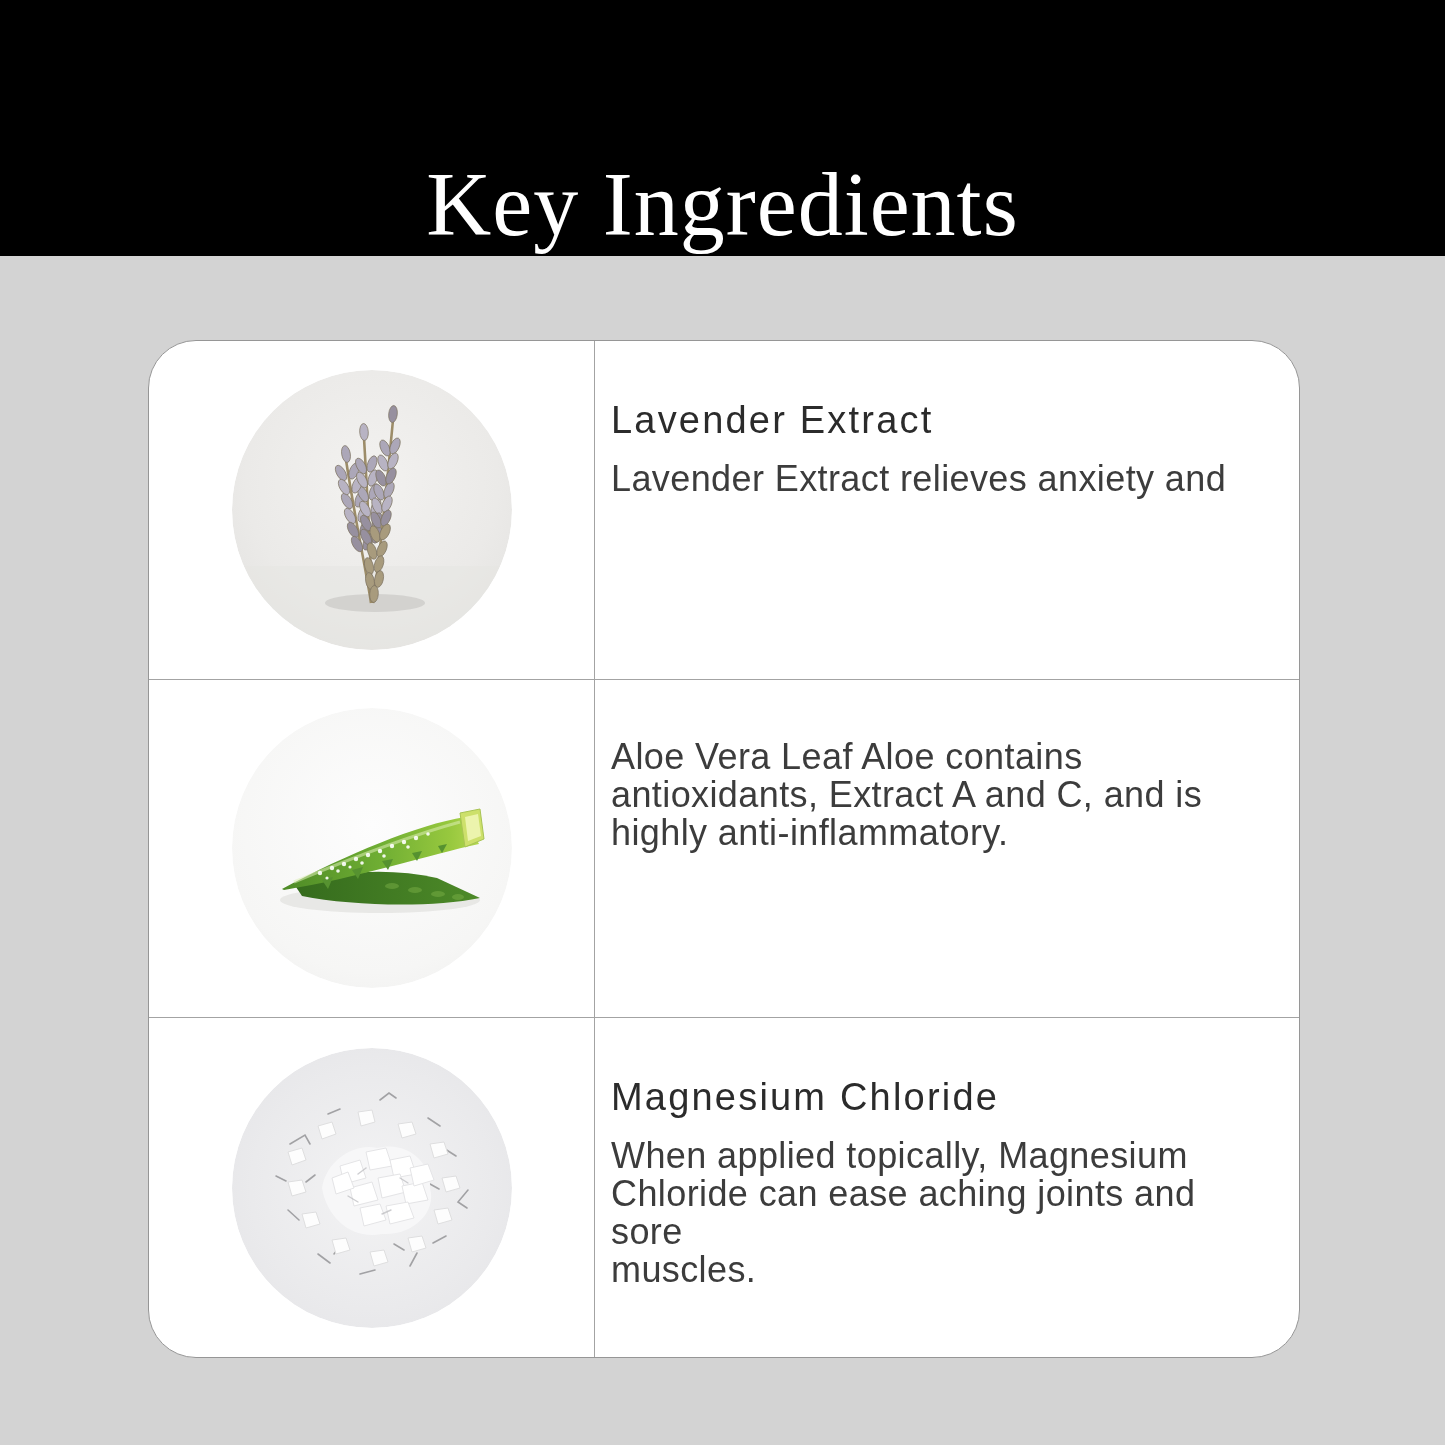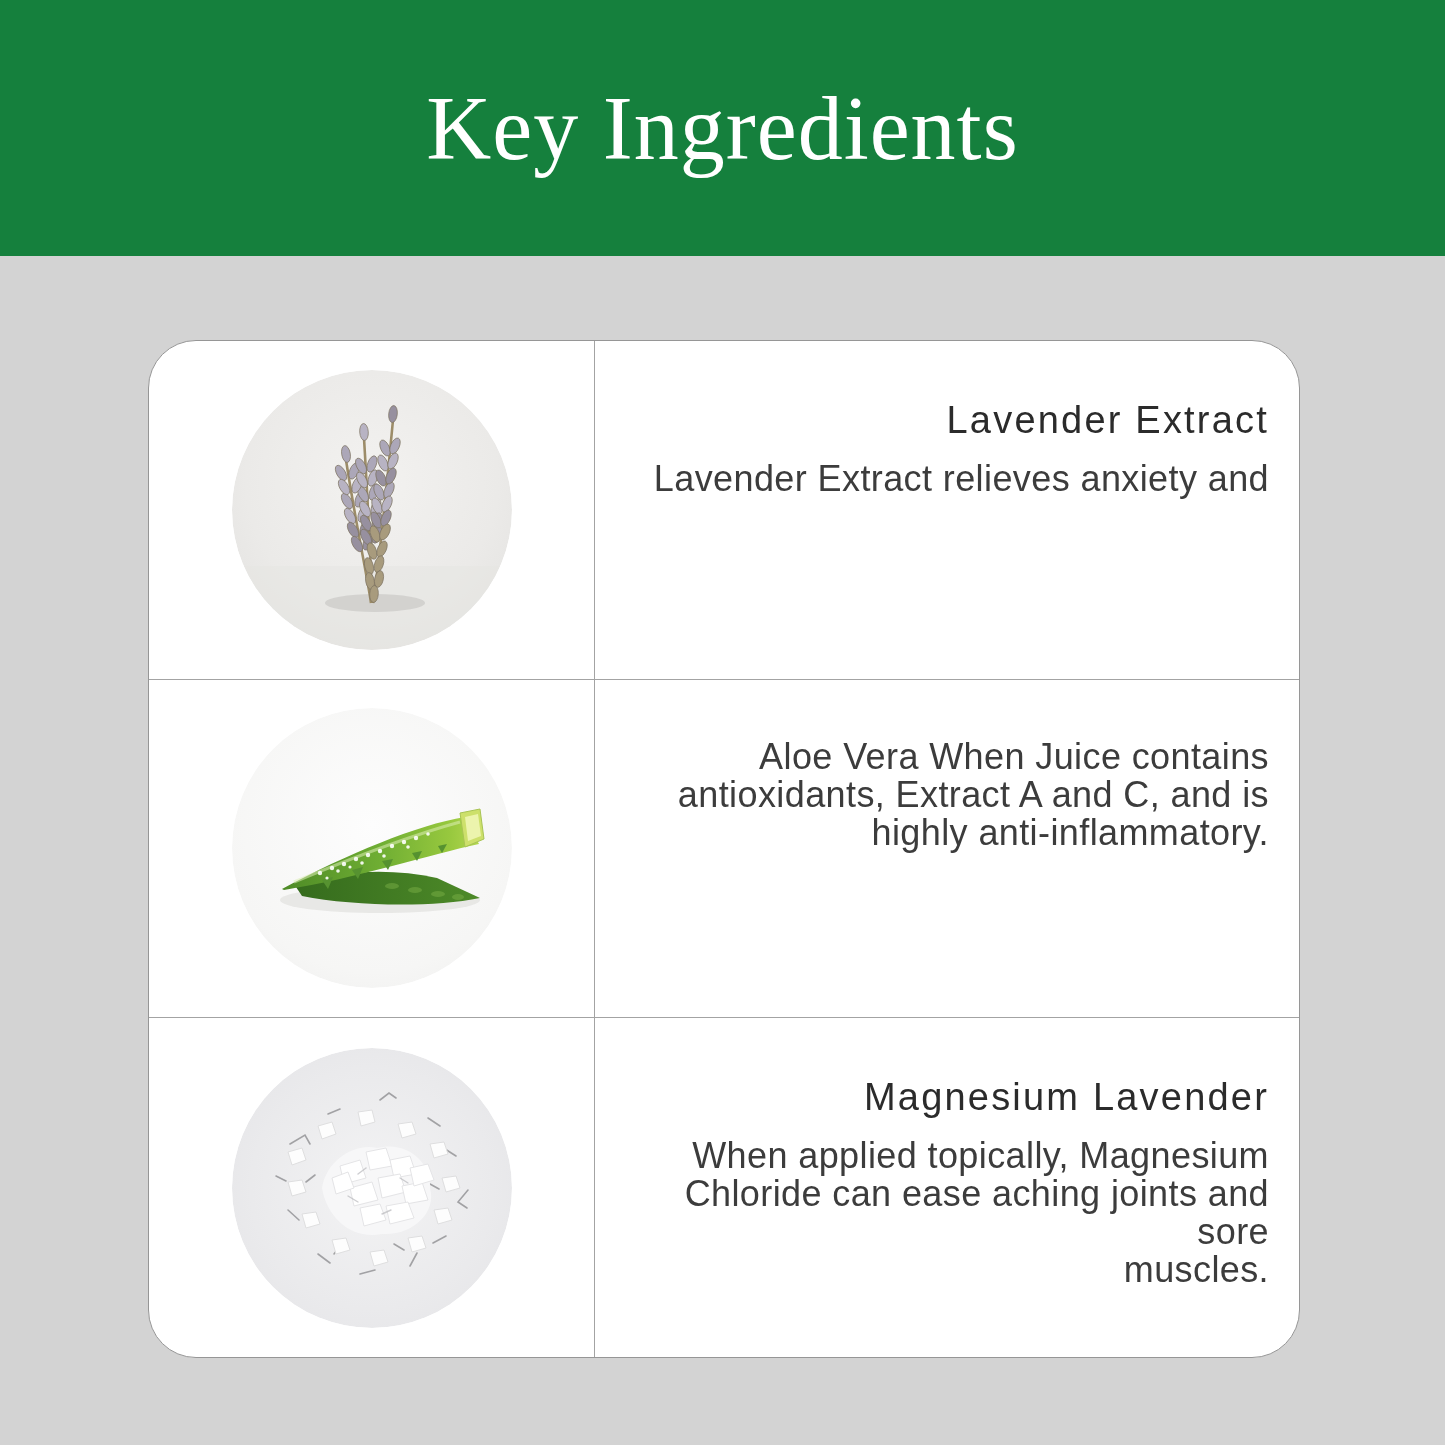--- a/index.html
+++ b/index.html
@@ -6,34 +6,34 @@
   body{
     width:1445px;height:1445px;
     background:#d3d3d3;
     font-family:"Liberation Sans", sans-serif;
     overflow:hidden;
     position:relative;
   }
   
   .header-band{
     width:1445px;height:256px;
-    background:#15803d;
-    display:flex;align-items:center;justify-content:center;
+    background:#000000;
+    display:flex;align-items:flex-end;justify-content:center;
   }
   .header-band h1{
     margin:0;
     font-family:"Liberation Serif", serif;
     font-weight:400;
     font-size:90px;
     letter-spacing:1px;
     color:#ffffff;
   }
   
   .content{
-    position:absolute;left:0;top:256px;width:1445px;height:1091px;text-align:right;
+    position:absolute;left:0;top:256px;width:1445px;height:1091px;
   }
   .card{
     position:absolute;left:148px;top:84px;
     width:1152px;height:1018px;
     background:#ffffff;
     border:1.5px solid #969696;
     border-radius:48px;
     box-sizing:border-box;
     display:grid;
     grid-template-rows:1fr 1fr 1fr;
@@ -232,21 +232,21 @@
                   <circle cx="152" cy="148" r="1.8"></circle>
                 <circle cx="176" cy="139" r="1.8"></circle>
                   <circle cx="95" cy="170" r="1.6"></circle>
                 <circle cx="118" cy="159" r="1.6"></circle>
                   <circle cx="196" cy="126" r="1.8"></circle>
               </g>
             </svg>
           </div>
         </div>
         <div class="cell-text">
-          <div class="ing-line">Aloe Vera When Juice contains</div>
+          <div class="ing-line">Aloe Vera Leaf Aloe contains</div>
           <div class="ing-line">antioxidants, Extract A and C, and is</div>
           <div class="ing-line">highly anti-inflammatory.</div>
         </div>
       </div>
 
       <div class="row">
         <div class="cell-img">
           <div class="photo-circle">
             <svg width="280" height="280" viewBox="0 0 280 280">
               <defs>
@@ -305,21 +305,21 @@
               <g stroke="#b9b9bd" stroke-width="1.4" fill="none" opacity="0.7" stroke-linecap="round">
                 <path d="M116,148 l10,6"></path>
                   <path d="M150,166 l9,-4"></path>
                 <path d="M168,130 l8,5"></path>
                   <path d="M134,120 l-8,6"></path>
               </g>
             </svg>
           </div>
         </div>
         <div class="cell-text">
-          <h2 class="ing-title">Magnesium Lavender</h2>
+          <h2 class="ing-title">Magnesium Chloride</h2>
           <div class="ing-line">When applied topically, Magnesium</div>
           <div class="ing-line">Chloride can ease aching joints and sore</div>
           <div class="ing-line">muscles.</div>
         </div>
       </div>
 
     </section>
   </main>
 </div>
 

